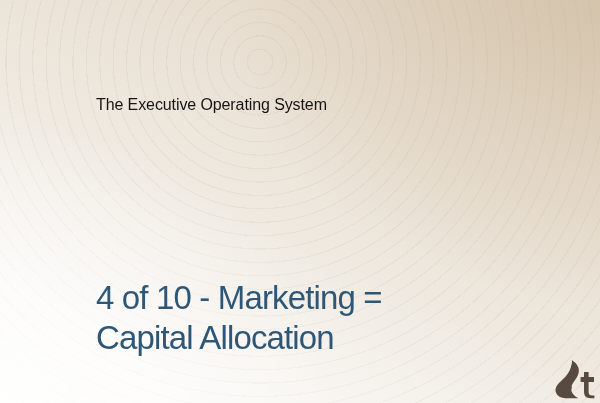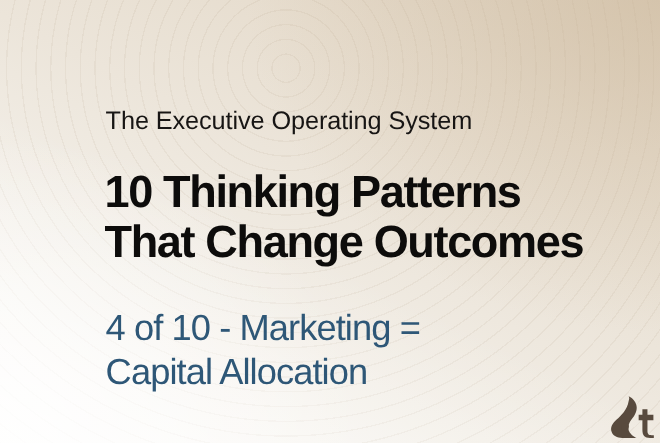--- a/index.html
+++ b/index.html
@@ -82,21 +82,21 @@
     position: absolute;
     left: 0;
     top: 0;
     width: 600px;
     height: 403px;
   }
   .eyebrow {
     position: absolute;
     left: 96px;
     top: 96px;
-    font-size: 23px;
+    font-size: 16px;
     font-weight: 500;
     letter-spacing: -0.1px;
     color: #171514;
     white-space: nowrap;
   }
   .headline {
     position: absolute;
     left: 95px;
     top: 152px;
     font-size: 41px;
@@ -139,22 +139,20 @@
 
   <div class="bg-base"></div>
   <div class="bg-rings"></div>
   <div class="bg-corner-glow"></div>
   <div class="bg-sheen"></div>
 
   <div class="content">
 
     <div class="eyebrow">The Executive Operating System</div>
 
-    <div class="headline">10 Thinking Patterns
-That Change Outcomes</div>
 
     <div class="subhead">4 of 10 - Marketing =
         Capital Allocation</div>
 
   </div>
 
   <div class="logo">
     <svg width="52" height="40" viewBox="0 0 52 40">
       <path d="M17.5 4.5 C16.2 12.5 11.0 17.4 6.6 21.4 C2.6 25.0 0.6 28.4 2.0 32.6 C3.2 36.2 7.0 38.2 11.6 38.2 L24.5 38.2 C24.5 38.2 19.0 35.6 17.6 31.4 C16.4 27.8 17.8 24.4 20.4 21.0 C23.4 17.1 25.6 13.0 24.6 8.6 C23.8 5.0 20.9 1.6 17.5 0.2 C18.4 1.6 18.0 2.9 17.5 4.5 Z" fill="#584a3e"></path>
       <path d="M12.0 26.0 C14.6 23.0 17.0 24.2 17.6 26.8 C18.2 29.6 16.0 32.0 12.8 31.6 C10.2 31.3 9.8 28.5 12.0 26.0 Z" fill="#584a3e"></path>

